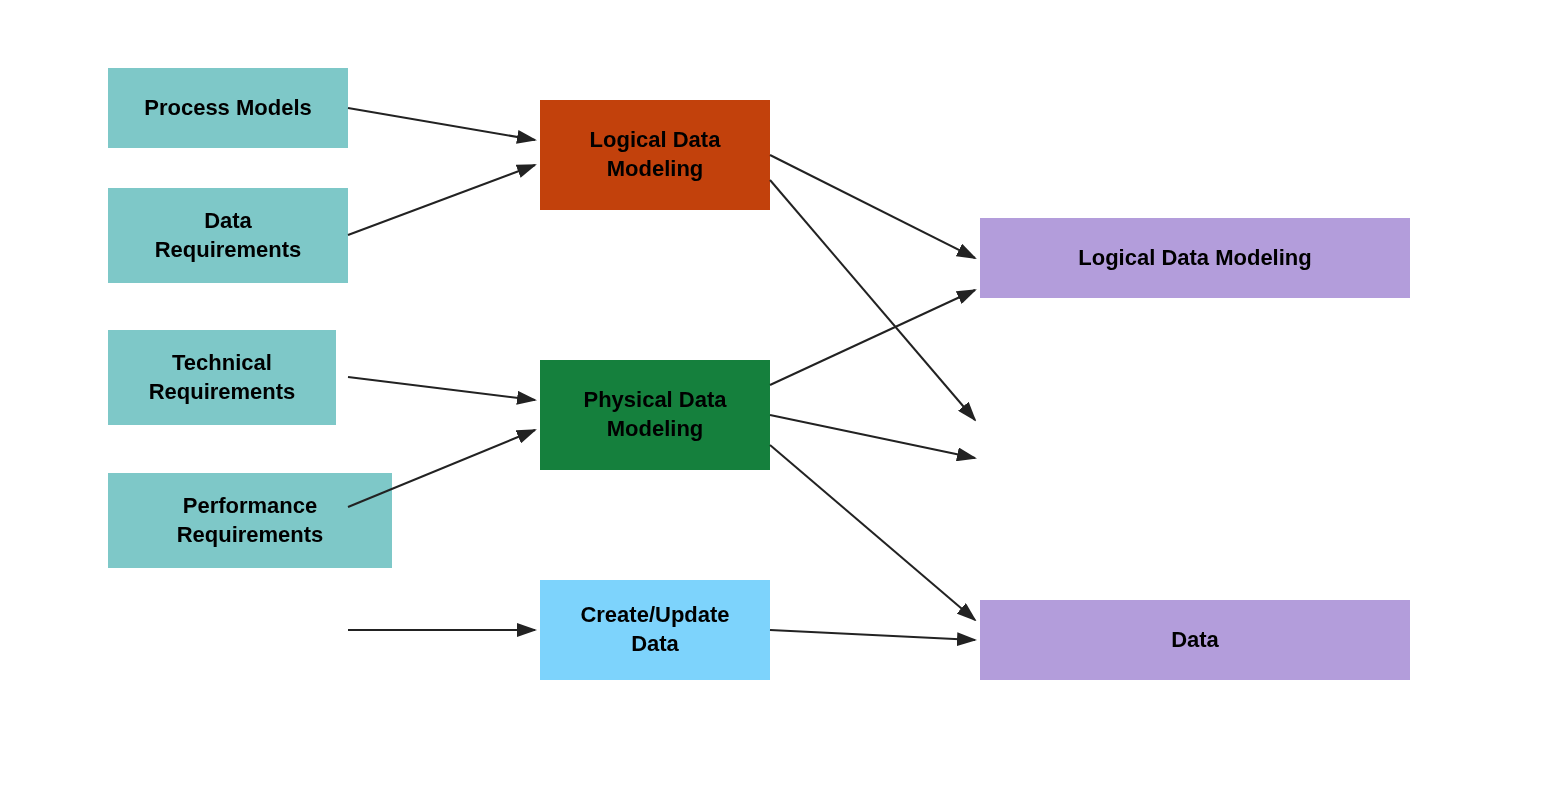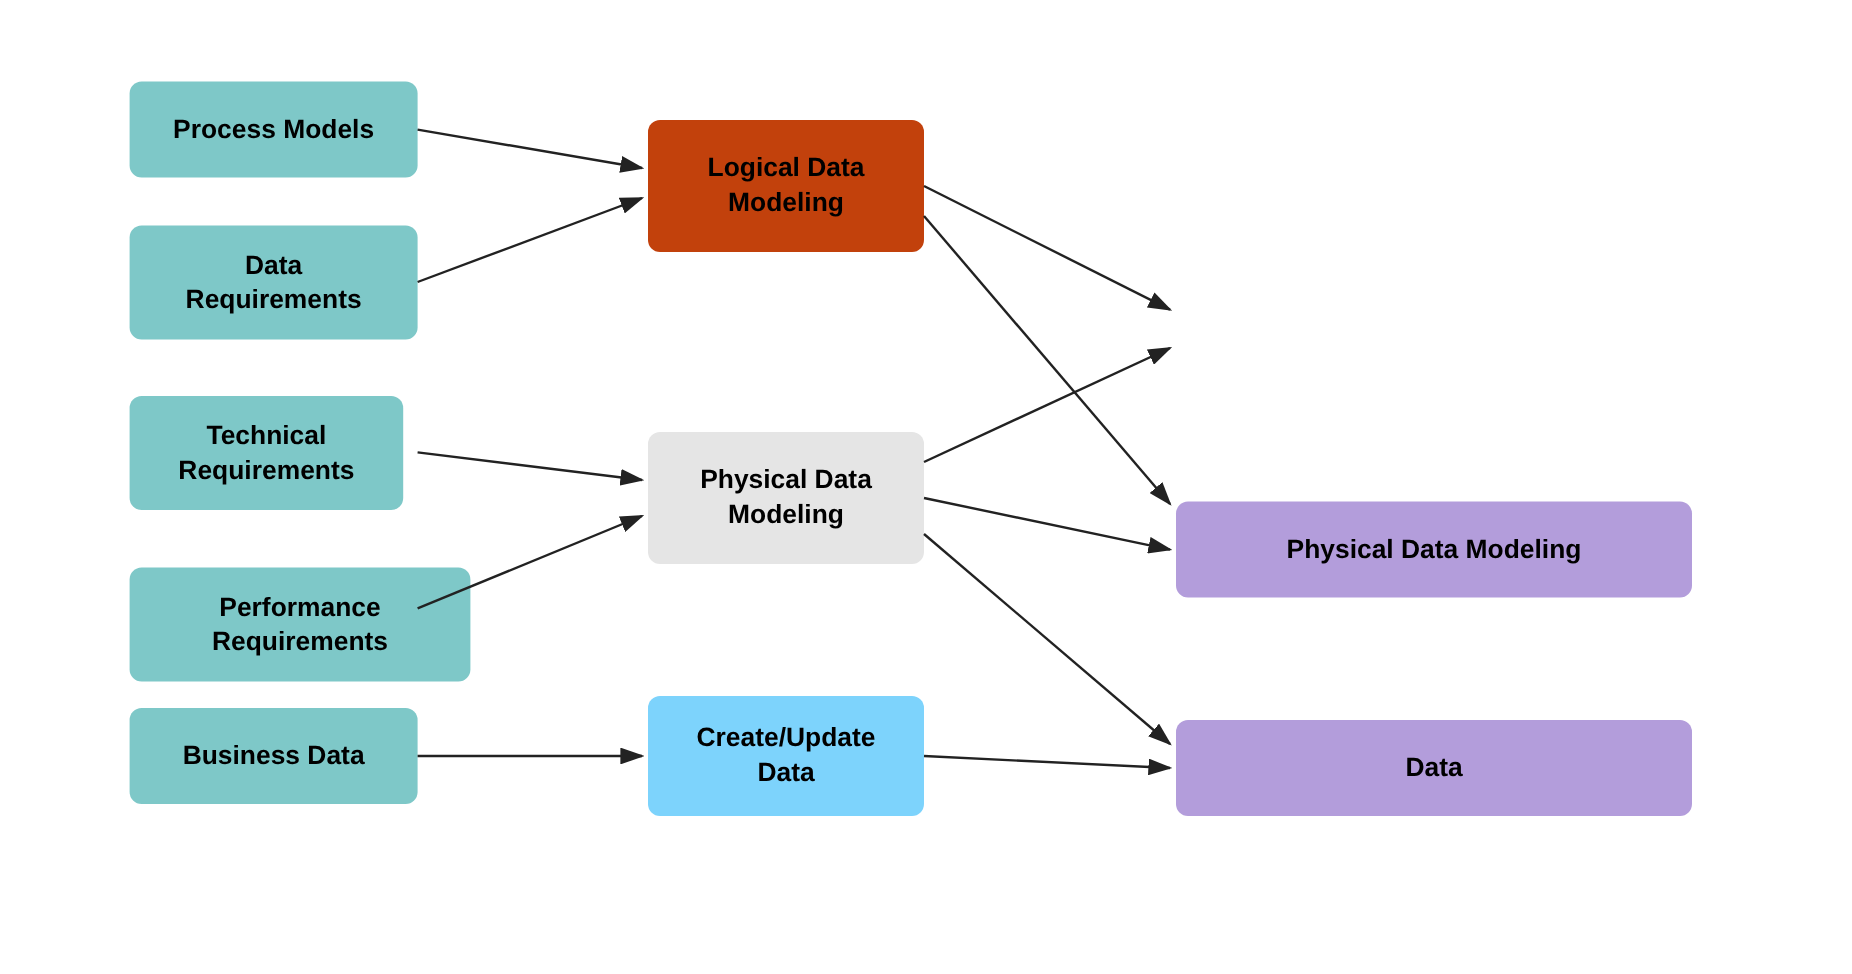--- a/index.html
+++ b/index.html
@@ -11,33 +11,33 @@
       overflow: hidden;
       position: relative;
     }
     .diagram-container {
       width: 1543px;
       height: 812px;
       position: relative;
     }
     .node {
       position: absolute;
-      border-radius: 10px;
+      border-radius: 0;
       display: flex;
       align-items: center;
       justify-content: center;
       text-align: center;
       font-size: 22px;
       font-weight: bold;
       padding: 10px 15px;
       line-height: 1.3;
     }
     .teal { background-color: #7ec8c8; }
     .yellow { background-color: #c2410c; }
-    .blue { background-color: #e5e5e5; }
+    .blue { background-color: #15803d; }
     .green { background-color: #7dd3fc; }
     .purple { background-color: #b39ddb; }
 
     svg.arrows {
       position: absolute;
       top: 0; left: 0;
       width: 1543px;
       height: 812px;
       pointer-events: none;
     }
@@ -61,40 +61,37 @@
   </div>
 
   <div class="node teal" style="left:108px; top:330px; width:228px; height:95px;">
     <span>Technical<br>Requirements</span>
   </div>
 
   <div class="node teal" style="left:108px; top:473px; width:284px; height:95px;">
     <span>Performance<br>Requirements</span>
   </div>
 
-  <div class="node teal" style="left:108px; top:590px; width:240px; height:80px;">
-    <span>Business Data</span>
-  </div>
 
   <div class="node yellow" style="left:540px; top:100px; width:230px; height:110px;">
     <span>Logical Data<br>Modeling</span>
   </div>
 
   <div class="node blue" style="left:540px; top:360px; width:230px; height:110px;">
     <span>Physical Data<br>Modeling</span>
   </div>
 
   <div class="node green" style="left:540px; top:580px; width:230px; height:100px;">
     <span>Create/Update<br>Data</span>
   </div>
 
+  <div class="node purple" style="left:980px; top:218px; width:430px; height:80px;">
+    <span>Logical Data Modeling</span>
+  </div>
 
-  <div class="node purple" style="left:980px; top:418px; width:430px; height:80px;">
-    <span>Physical Data Modeling</span>
-  </div>
 
   <div class="node purple" style="left:980px; top:600px; width:430px; height:80px;">
     <span>Data</span>
   </div>
 
   <svg class="arrows">
     <defs>
       <marker id="arrowhead" markerWidth="10" markerHeight="7" refX="9" refY="3.5" orient="auto">
         <polygon points="0 0, 10 3.5, 0 7" fill="#222"></polygon>
       </marker>

